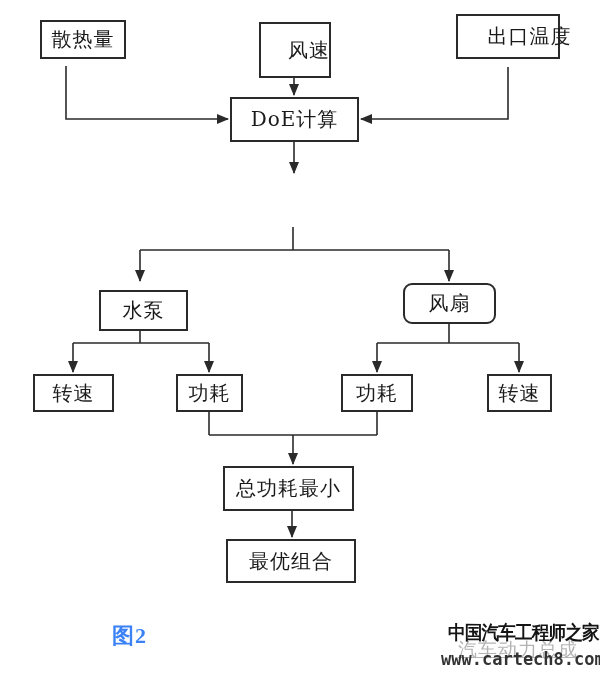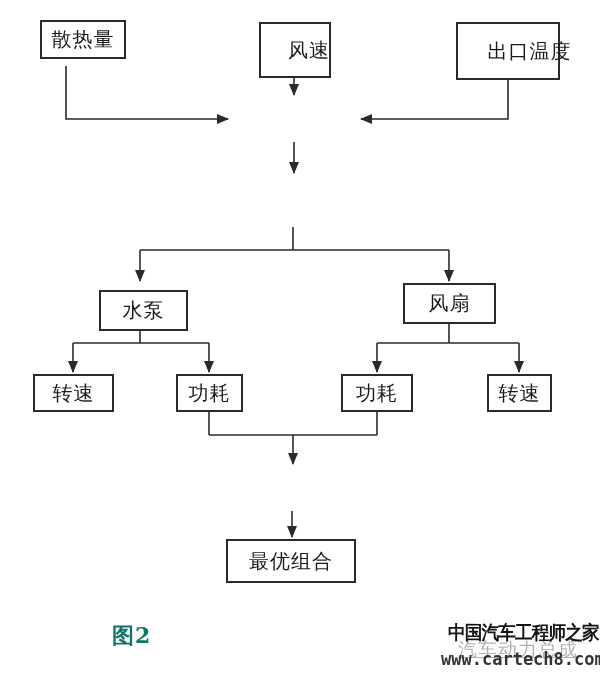--- a/index.html
+++ b/index.html
@@ -34,22 +34,23 @@
     font-size: 20px;
     letter-spacing: 1px;
     white-space: nowrap;
   }
   .caption {
     position: absolute;
     top: 621px;
     left: 112px;
     display: flex;
     align-items: baseline;
-    color: #0f766e;
+    color: #3b82f6;
     font-size: 22px;
+    font-family: Liberation Serif, serif;
   }
   .caption .fig-label {
     font-weight: bold;
     letter-spacing: 1px;
     margin-right: 20px;
   }
   .caption .fig-title {
     font-style: italic;
     letter-spacing: 2px;
   }
@@ -128,36 +129,38 @@
       <line x1="293" y1="435" x2="293" y2="464" marker-end="url(#arrow)"></line>
 
       <line x1="292" y1="511" x2="292" y2="537" marker-end="url(#arrow)"></line>
     </g>
   </svg>
 
   <div class="node" style="left:40px; top:20px; width:86px; height:39px;">散热量</div>
 
   <div class="node" style="left:259px; top:22px; width:72px; height:56px;padding-left:28px;">风速</div>
 
-  <div class="node" style="left:456px; top:22px; width:104px; height:58px;padding-left:43px;">出口温度</div>
+  <div class="node" style="left:456px; top:14px; width:104px; height:45px;padding-left:43px;">出口温度</div>
 
+  <div class="node" style="left:230px; top:97px; width:129px; height:45px;">DoE计算</div>
 
 
   <div class="node" style="left:99px; top:290px; width:89px; height:41px;">水泵</div>
 
-  <div class="node" style="left:403px; top:283px; width:93px; height:41px;">风扇</div>
+  <div class="node" style="left:403px; top:283px; width:93px; height:41px;border-radius:9px;">风扇</div>
 
   <div class="node" style="left:33px; top:374px; width:81px; height:38px;">转速</div>
 
   <div class="node" style="left:176px; top:374px; width:67px; height:38px;">功耗</div>
 
   <div class="node" style="left:341px; top:374px; width:72px; height:38px;">功耗</div>
 
   <div class="node" style="left:487px; top:374px; width:65px; height:38px;">转速</div>
 
+  <div class="node" style="left:223px; top:466px; width:131px; height:45px;">总功耗最小</div>
 
   <div class="node" style="left:226px; top:539px; width:130px; height:44px;">最优组合</div>
 
   <div class="caption">
     <span class="fig-label">图2</span>
   </div>
 
   <div class="wm-overlay">汽车动力总成</div>
   <div class="wm-brand">中国汽车工程师之家</div>
   <div class="wm-url">www.cartech8.com</div>

